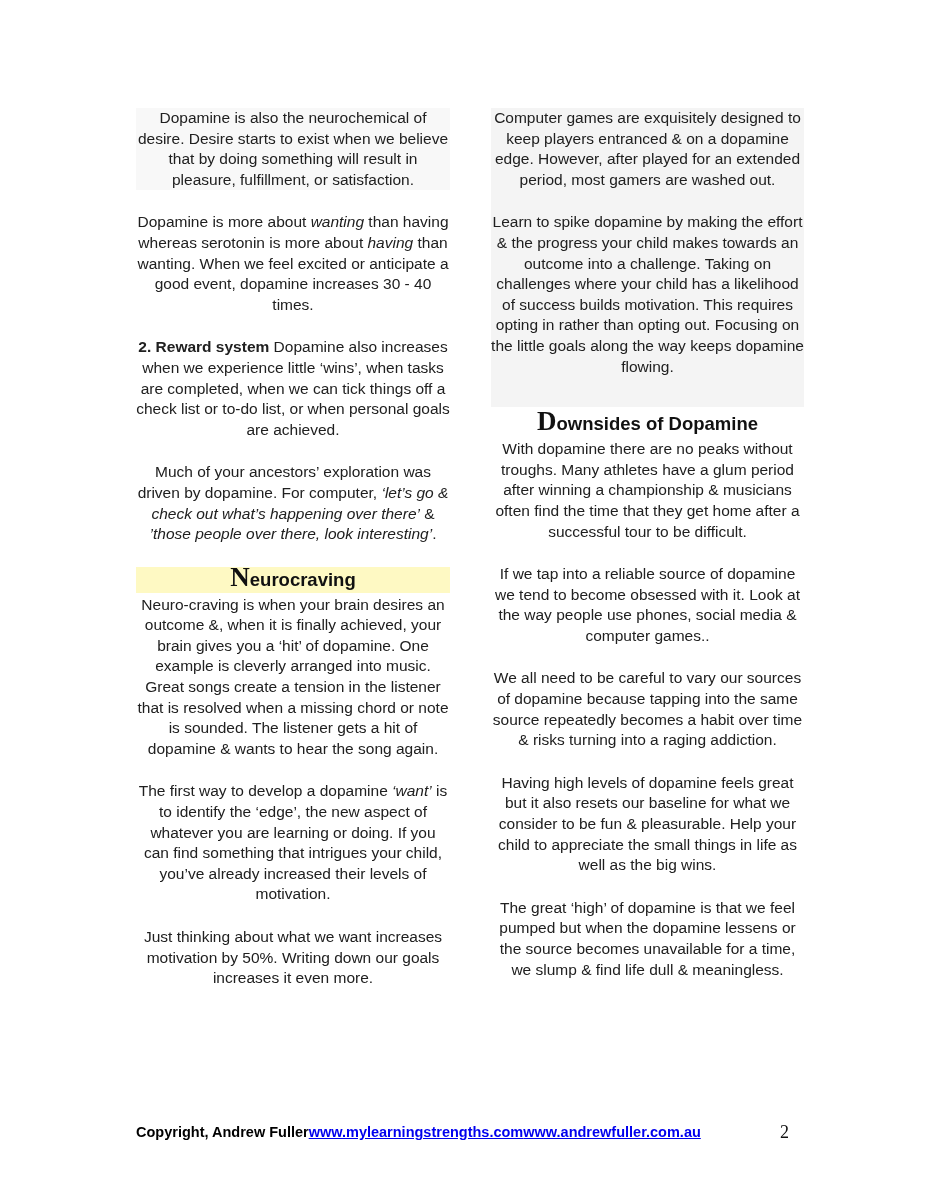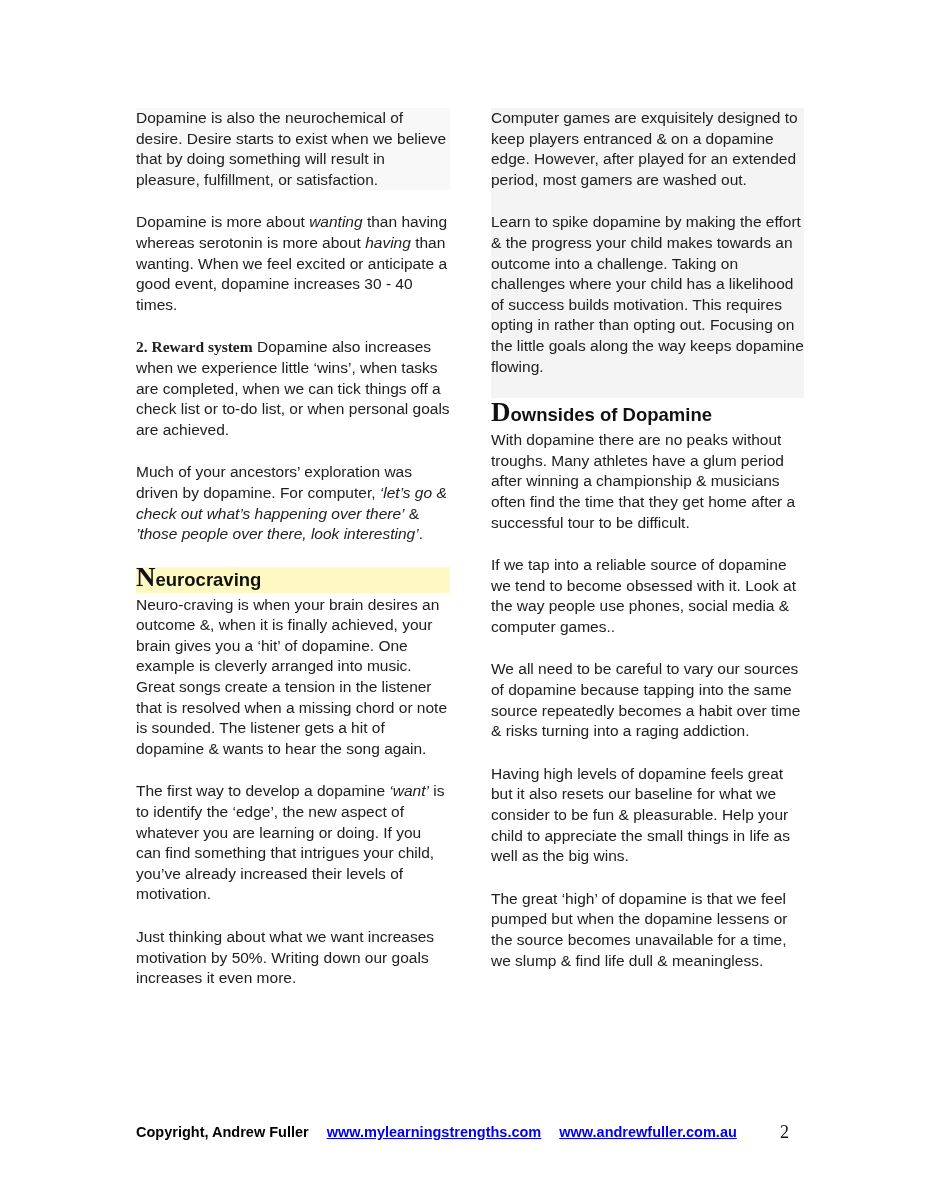--- a/index.html
+++ b/index.html
@@ -5,38 +5,38 @@
   html, body { margin: 0; padding: 0; }
   body {
     width: 927px; height: 1200px;
     background: #ffffff;
     position: relative;
     font-family: "Liberation Sans", sans-serif;
     color: #202020;
   }
   .page { position: absolute; inset: 0; background: #ffffff; overflow: hidden; }
 
-  .col { position: absolute; top: 108px; }
+  .col { position: absolute; top: 108px; text-align: center; }
   .col-left  { left: 136px; width: 314px; }
   .col-right { left: 491px; width: 313px; }
 
   p {
     margin: 0 0 22px 0;
     font-size: 15.5px;
     line-height: 20.6px;
     color: #202020;
   }
   .it { font-style: italic; }
-  .b  { font-weight: bold; font-family: Liberation Serif, serif; }
+  .b  { font-weight: bold; }
 
   .shade       { background: #f4f4f4; }
   .shade-light { background: #f8f8f8; }
 
   .shaded-block { background: #f4f4f4; padding-bottom: 18px; margin-bottom: 4px; }
-  .shaded-block p:last-child { margin-bottom: 3px; }
+  .shaded-block p:last-child { margin-bottom: 12px; }
 
   h2 {
     margin: 0 0 2px 0;
     font-size: 18.5px;
     line-height: 26px;
     font-weight: bold;
     color: #111111;
   }
   h2.h-band { background: #fef9c3; }
   .dropcap {
@@ -44,21 +44,21 @@
     font-size: 27px;
     font-weight: bold;
     line-height: 20px;
   }
 
   .footer {
     position: absolute;
     left: 136px; top: 1124px;
     display: flex;
     align-items: baseline;
-    gap: 18px;
+    gap: 0;
     font-size: 14.5px;
     font-weight: 600;
     color: #000000;
   }
   .flink { color: #0000ee; cursor: pointer; }
   .page-num {
     position: absolute;
     left: 780px; top: 1122px;
     font-family: "Liberation Serif", serif;
     font-size: 18px;

